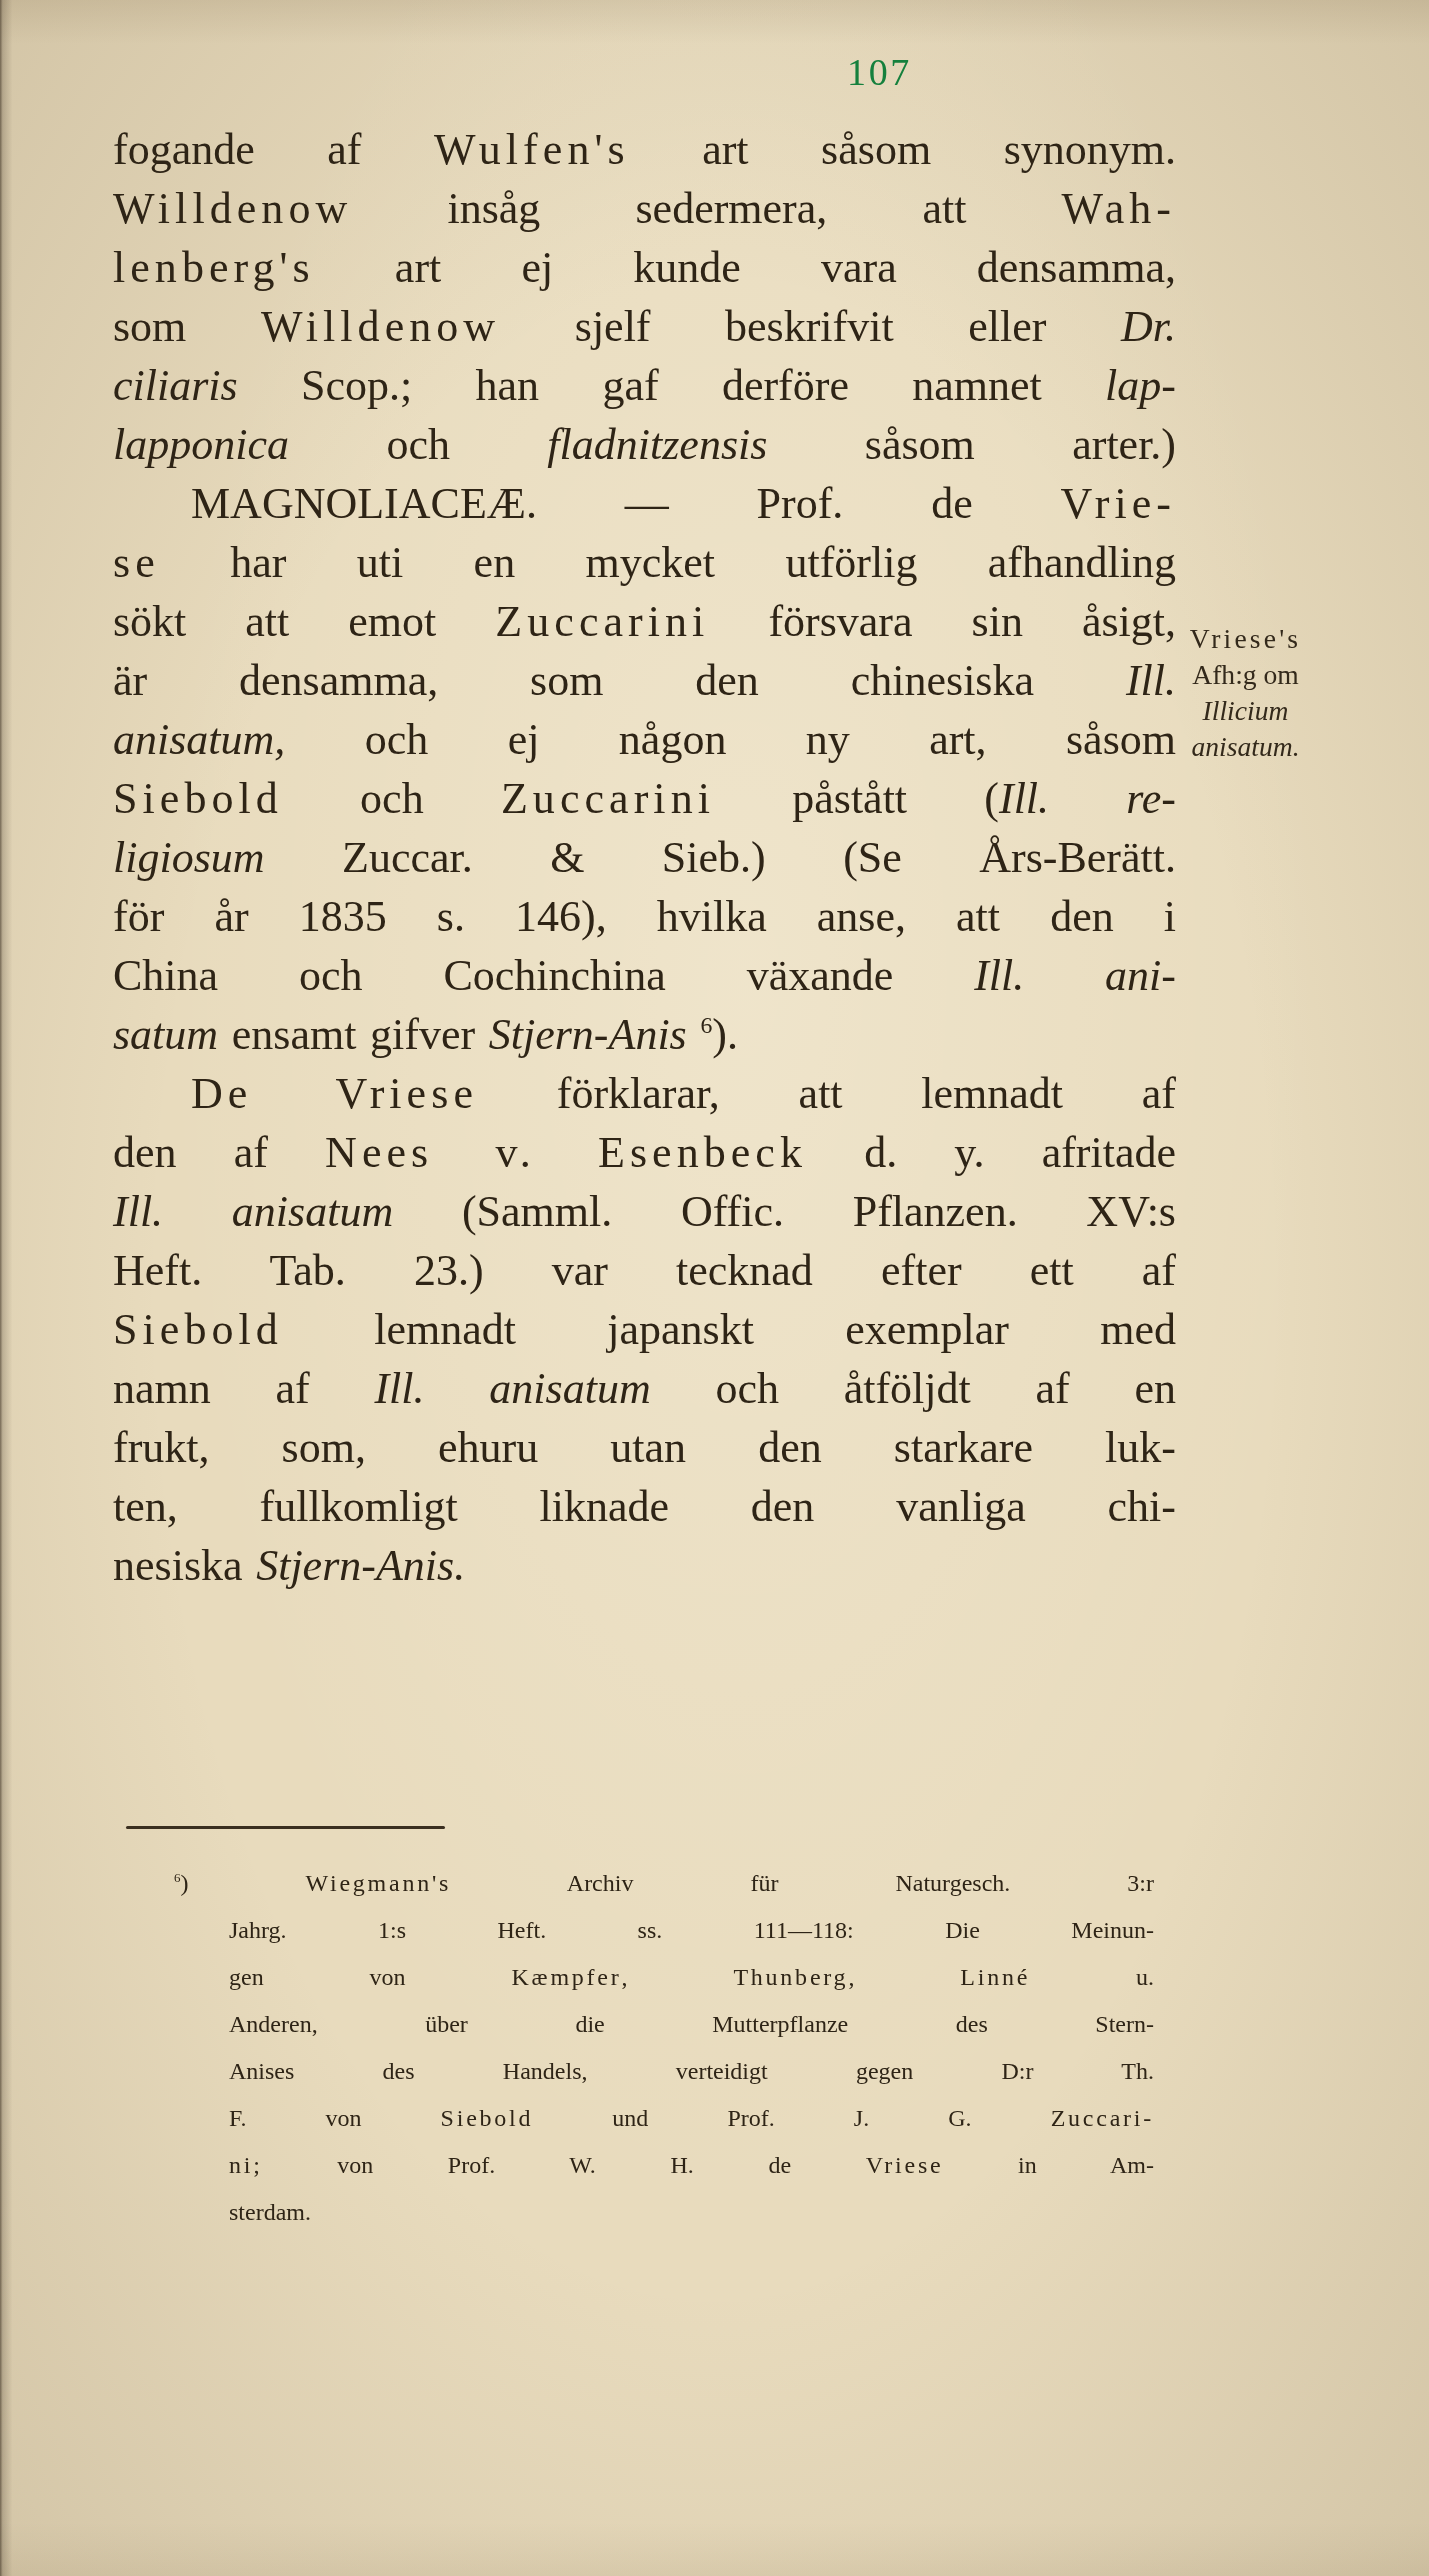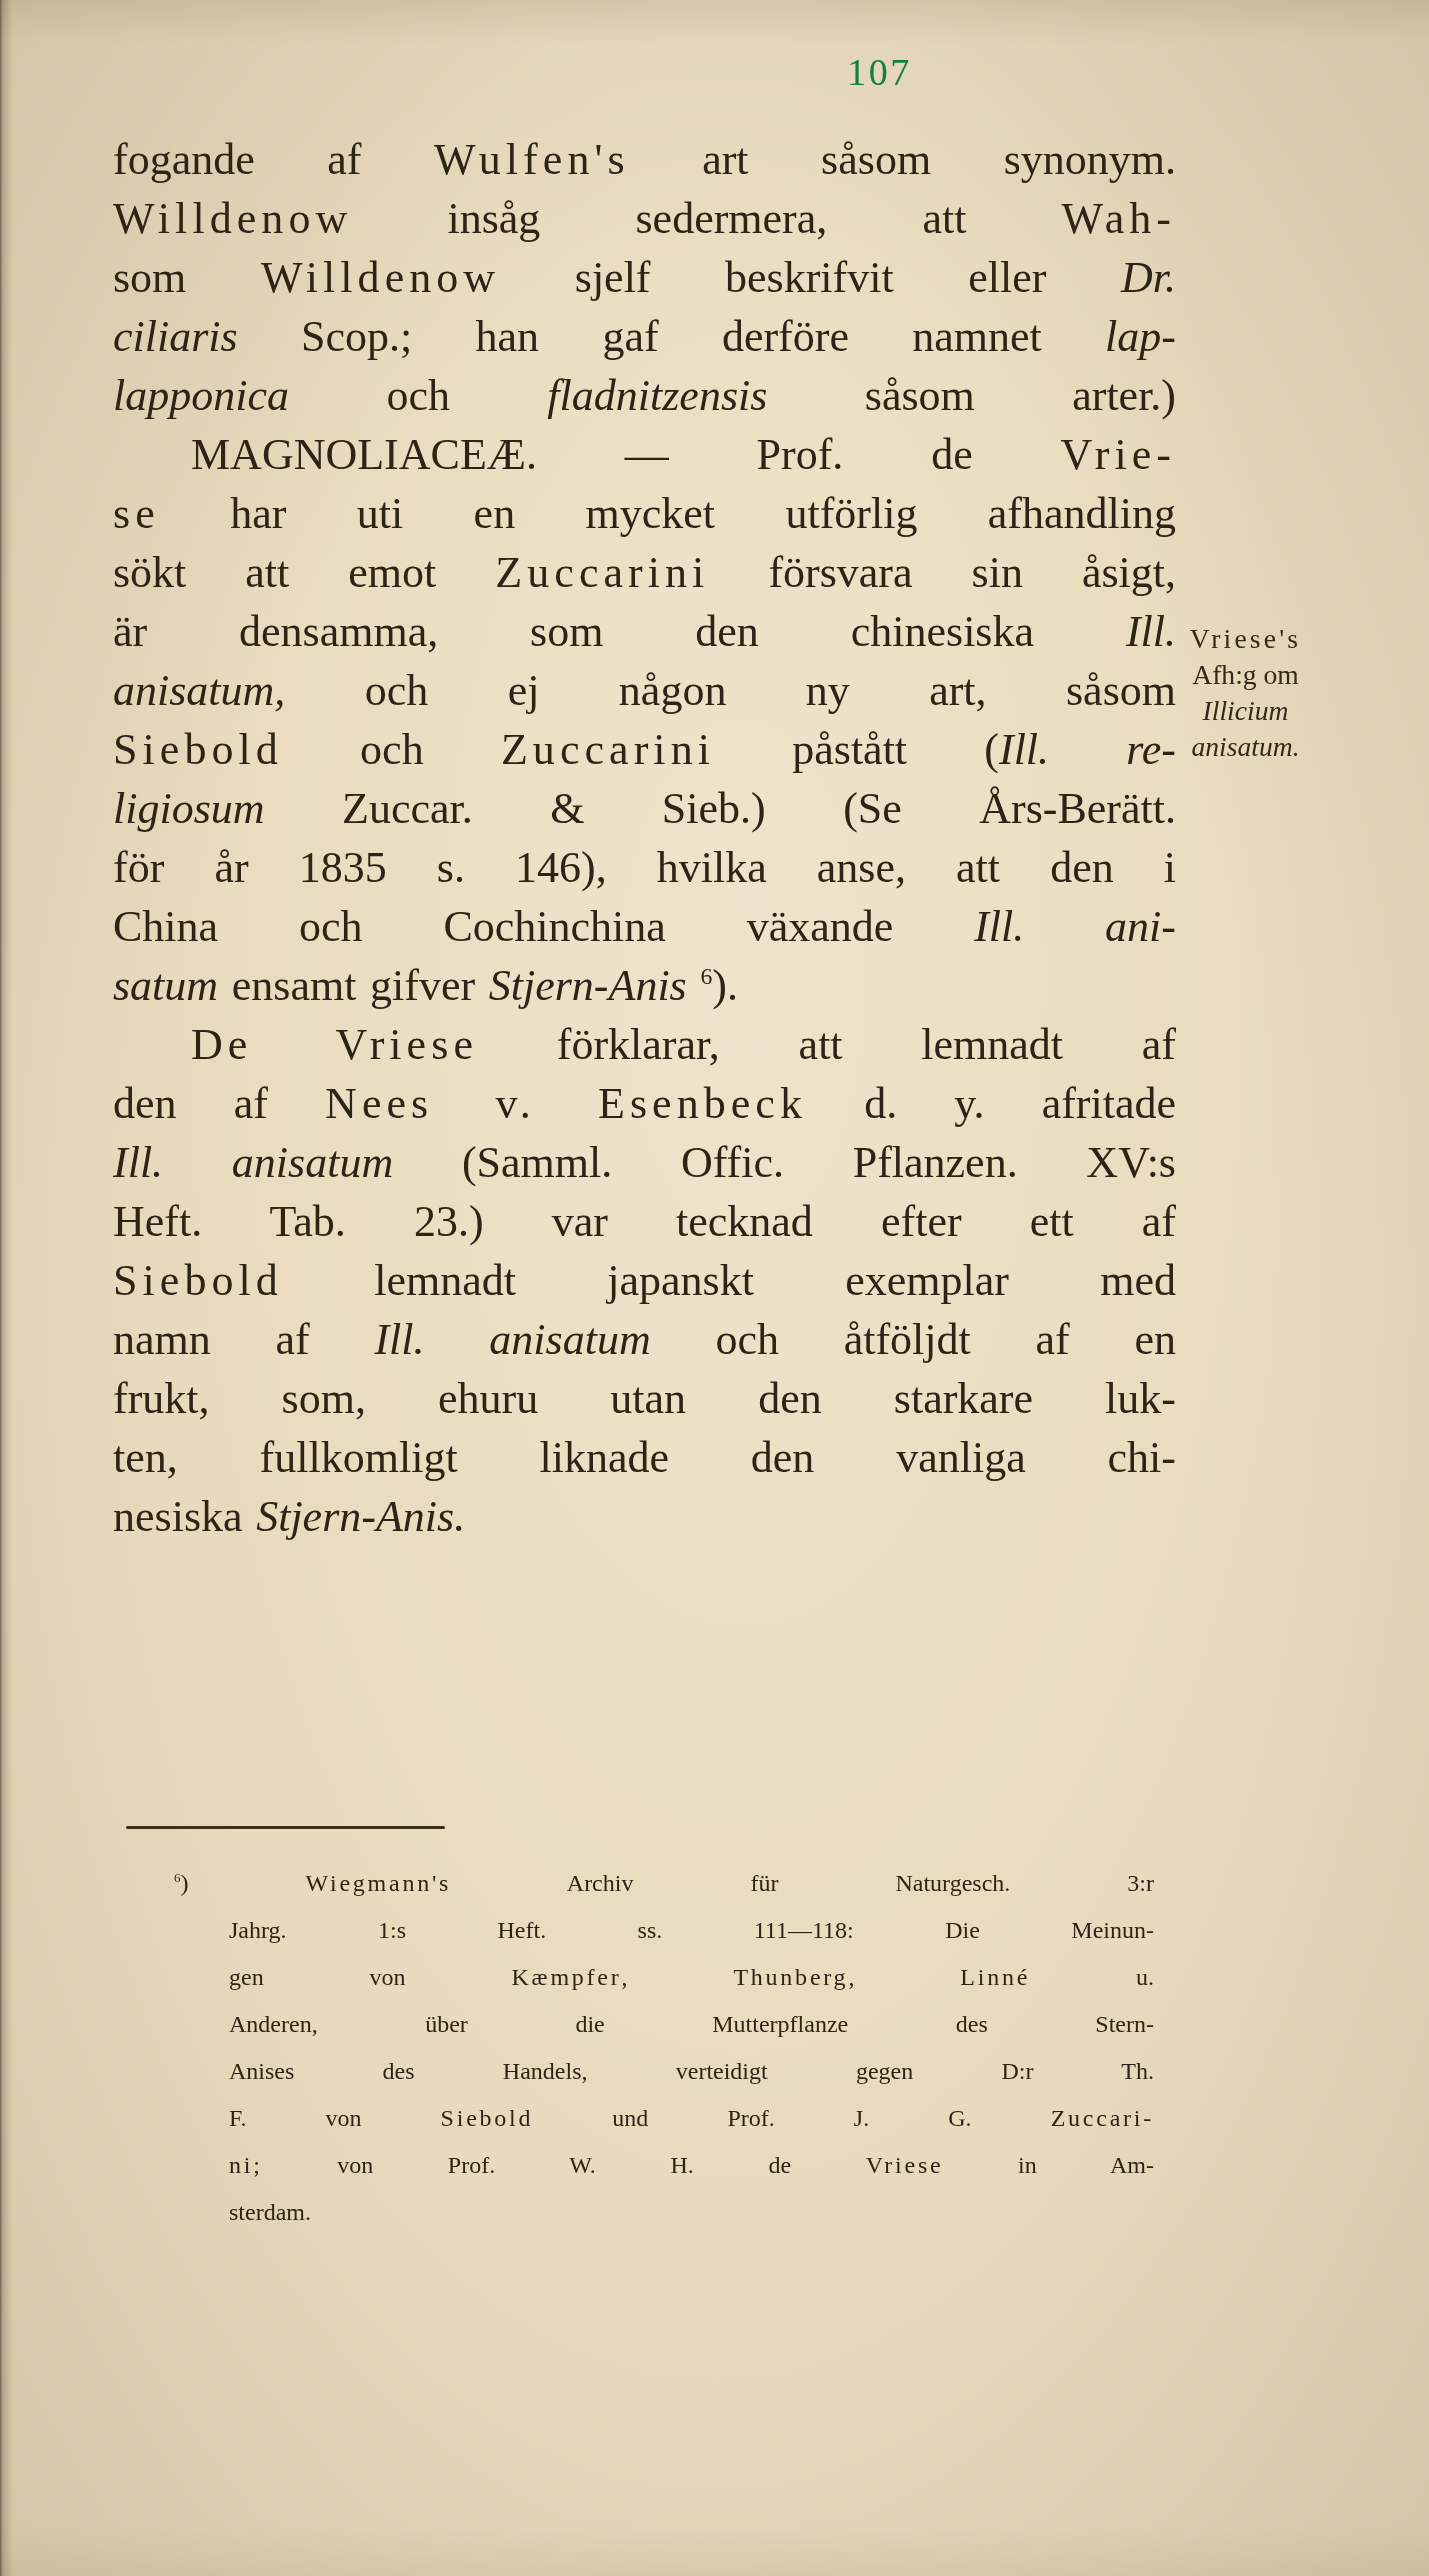--- a/index.html
+++ b/index.html
@@ -22,21 +22,21 @@
   .page-number {
     position: absolute;
     left: 835px; top: 50px; width: 89px;
     text-align: center;
     font-size: 38px;
     letter-spacing: 2.7px;
     color: #15803d;
   }
   .body-text {
     position: absolute;
-    left: 113px; top: 130px; width: 1063px;
+    left: 113px; top: 120px; width: 1063px;
     font-size: 44px;
     line-height: 59px;
     word-spacing: 0.06em;
   }
   .line { white-space: normal; }
   .line.j { text-align: justify; text-align-last: justify; }
   .line.ind { text-indent: 78px; }
   .s-i { font-style: italic; }
   .s-sp { letter-spacing: 0.115em; }
   .s-sup {
@@ -71,20 +71,21 @@
   .footnote .fn-first { text-indent: -55px; }
 </style>
 </head>
 <body>
 
 <div class="page-number">107</div>
 
 <div class="body-text" id="body-text">
     <div class="line j"><span class="s-r">fogande af </span><span class="s-sp">Wulfen's</span><span class="s-r"> art såsom synonym.</span></div>
     <div class="line j"><span class="s-sp">Willdenow</span><span class="s-r"> insåg sedermera, att </span><span class="s-sp">Wah-</span></div>
+    <div class="line j"><span class="s-sp">lenberg's</span><span class="s-r"> art ej kunde vara densamma,</span></div>
     <div class="line j"><span class="s-r">som </span><span class="s-sp">Willdenow</span><span class="s-r"> sjelf beskrifvit eller </span><span class="s-i">Dr.</span></div>
     <div class="line j"><span class="s-i">ciliaris</span><span class="s-r"> Scop.; han gaf derföre namnet </span><span class="s-i">lap-</span></div>
     <div class="line j"><span class="s-i">lapponica</span><span class="s-r"> och </span><span class="s-i">fladnitzensis</span><span class="s-r"> såsom arter.)</span></div>
     <div class="line j ind"><span class="s-r">MAGNOLIACEÆ. — Prof. de </span><span class="s-sp">Vrie-</span></div>
     <div class="line j"><span class="s-sp">se</span><span class="s-r"> har uti en mycket utförlig afhandling</span></div>
     <div class="line j"><span class="s-r">sökt att emot </span><span class="s-sp">Zuccarini</span><span class="s-r"> försvara sin åsigt,</span></div>
     <div class="line j"><span class="s-r">är densamma, som den chinesiska </span><span class="s-i">Ill.</span></div>
     <div class="line j"><span class="s-i">anisatum,</span><span class="s-r"> och ej någon ny art, såsom</span></div>
     <div class="line j"><span class="s-sp">Siebold</span><span class="s-r"> och </span><span class="s-sp">Zuccarini</span><span class="s-r"> påstått (</span><span class="s-i">Ill. re-</span></div>
     <div class="line j"><span class="s-i">ligiosum</span><span class="s-r"> Zuccar. &amp; Sieb.) (Se Års-Berätt.</span></div>

